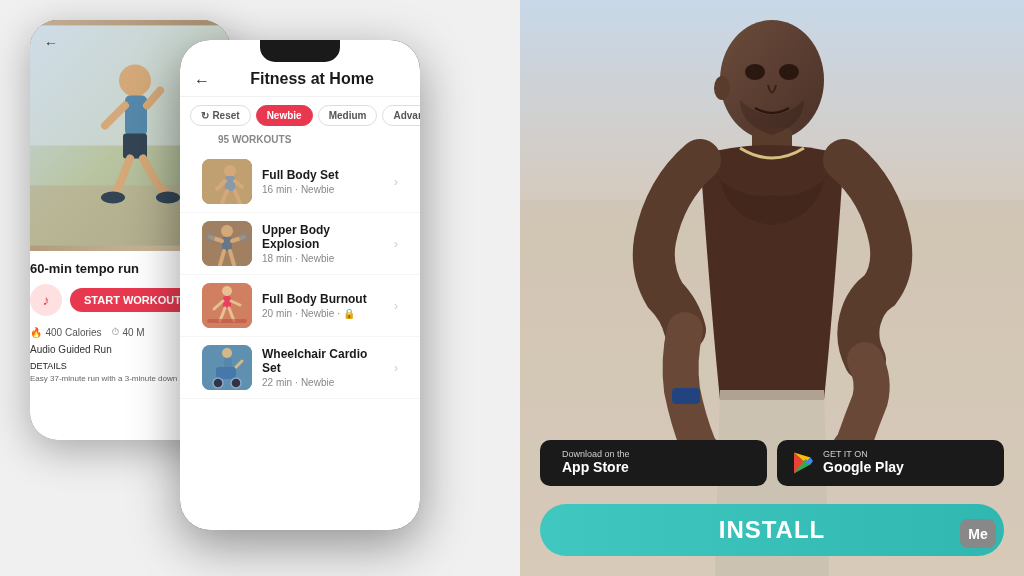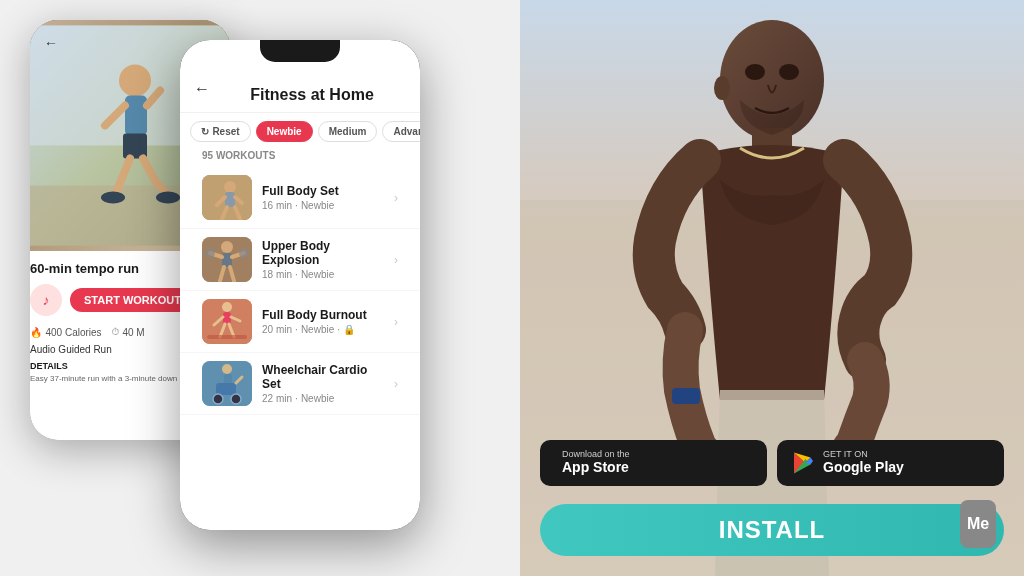--- a/index.html
+++ b/index.html
@@ -123,21 +123,21 @@
     .clock-icon { color: #888; }
 
     .audio-label {
       font-size: 10px;
       color: #333;
       margin-bottom: 6px;
     }
 
     .details-label {
       font-size: 9px;
-      font-weight: 700;
+      font-weight: 400;
       color: #1a1a1a;
       margin-bottom: 3px;
     }
 
     .details-text {
       font-size: 8px;
       color: #666;
       line-height: 1.3;
     }
 
@@ -187,21 +187,20 @@
       font-size: 16px;
       color: #333;
     }
 
     .fitness-title {
       font-size: 16px;
       font-weight: 700;
       color: #1a1a1a;
       flex: 1;
       text-align: center;
-      margin-top: 16px;
     }
 
     .filter-row {
       padding: 8px 10px;
       display: flex;
       gap: 5px;
       align-items: center;
     }
 
     .filter-chip {
@@ -220,20 +219,21 @@
       background: #e8384f;
       color: white;
       border-color: #e8384f;
     }
 
     .workouts-count {
       padding: 0 22px 6px;
       font-size: 10px;
       font-weight: 700;
       color: #888;
+      margin-left: 16px;
     }
 
     .workout-list {
       flex: 1;
       overflow: hidden;
     }
 
     .workout-item {
       display: flex;
       align-items: center;
@@ -395,28 +395,28 @@
       font-weight: 800;
       letter-spacing: 1px;
     }
 
     
     .avatar-btn {
       position: absolute;
       bottom: 28px;
       right: 28px;
       width: 36px;
-      height: 48px;
+      height: 29px;
       background: #888;
       border-radius: 8px;
       display: flex;
       align-items: center;
       justify-content: center;
       color: white;
-      font-size: 16px;
+      font-size: 14px;
       font-weight: 700;
     }
 
     
     .runner-svg-container {
       width: 100%;
       height: 100%;
     }
   </style>
 </head>

